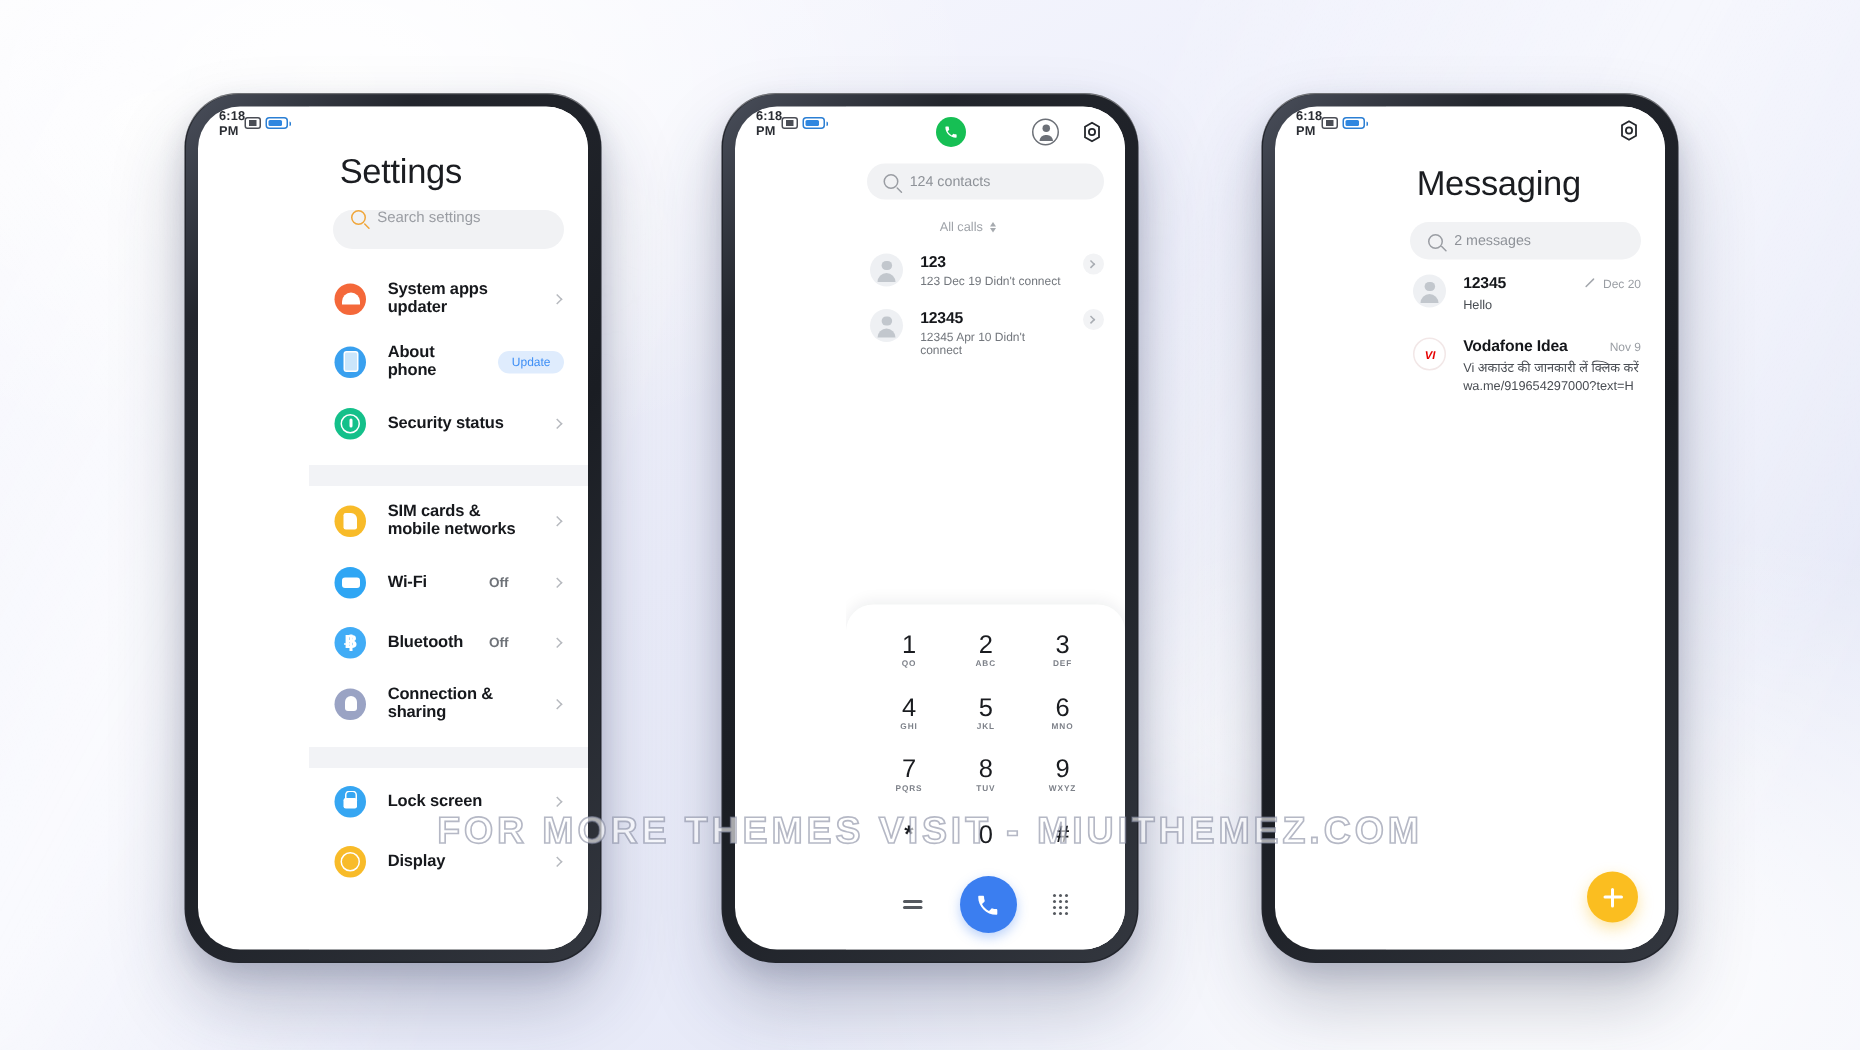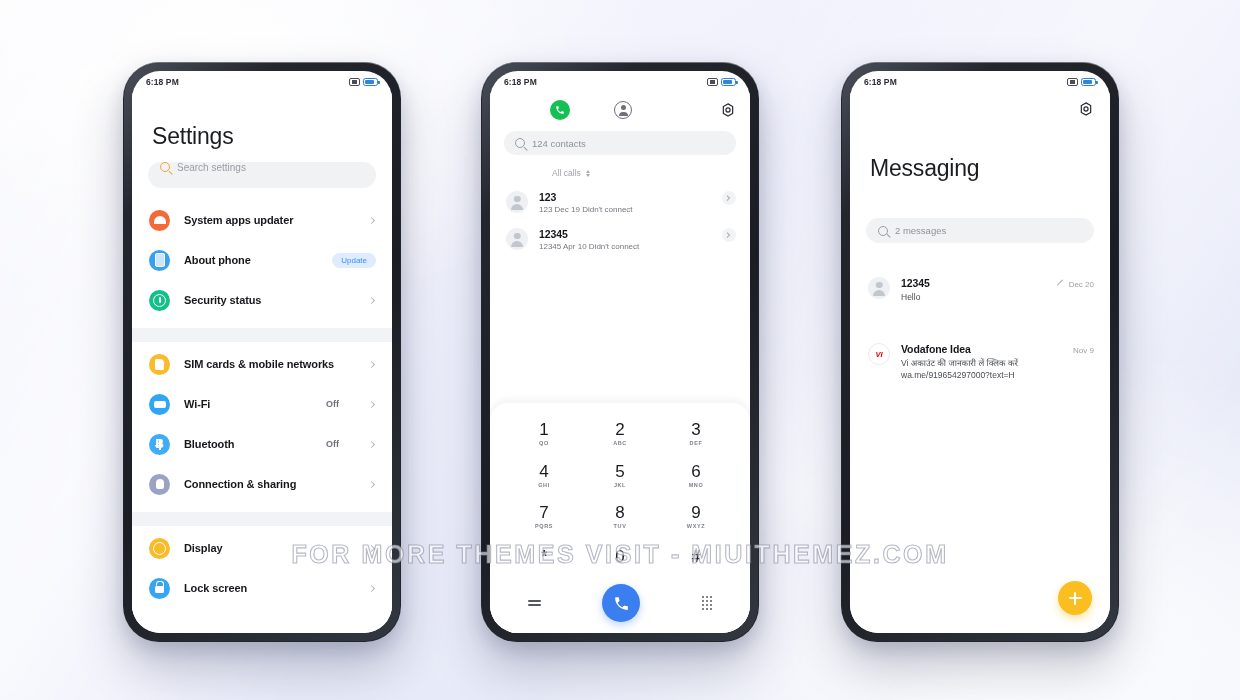--- a/index.html
+++ b/index.html
@@ -60,21 +60,21 @@
   }
   .screen {
     position: relative;
     z-index: 1;
     width: 100%;
     height: 100%;
     border-radius: 28px;
     background: #ffffff;
     overflow: hidden;
     display: flex;
-    flex-direction: column;
+    flex-direction: row;
   }
 
   #phone-settings  { left: 123px; top: 62px; }
   #phone-dialer    { left: 481px; top: 62px; }
   #phone-messaging { left: 841px; top: 62px; }
 
   
   .statusbar {
     height: 22px;
     flex: 0 0 22px;
@@ -499,21 +499,21 @@
   }
   .dots {
     display: grid;
     grid-template-columns: repeat(3, 2.2px);
     grid-template-rows: repeat(4, 2.2px);
     gap: 1.8px;
   }
   .dots i { display: block; width: 2.2px; height: 2.2px; background: #55595f; border-radius: 50%; }
 
   
-  .msg-wrap { height: 100%; background: #fff; display: flex; flex-direction: column; gap: 24px; }
+  .msg-wrap { height: 100%; background: #fff; display: flex; flex-direction: column; }
   .msg-top { height: 32px; display: flex; align-items: center; justify-content: flex-end; padding: 0 16px; }
   .msg-title {
     font-size: 23px;
     color: #1b1d21;
     font-weight: 400;
     padding: 6px 0 10px 20px;
     letter-spacing: -.2px;
   }
   .msg-search {
     margin: 2px 16px 0 16px;
@@ -675,27 +675,27 @@
               <span class="sicon sic-conn"></span>
               <span class="label">Connection &amp; sharing</span>
               <span class="chev"></span>
             </div>
           </div>
 
           <div class="set-gap"></div>
 
           <div class="set-card">
             <div class="set-row">
+              <span class="sicon sic-lock"></span>
+              <span class="label">Lock screen</span>
+              <span class="chev"></span>
+            </div>
+            <div class="set-row">
               <span class="sicon sic-display"></span>
               <span class="label">Display</span>
-              <span class="chev"></span>
-            </div>
-            <div class="set-row">
-              <span class="sicon sic-lock"></span>
-              <span class="label">Lock screen</span>
               <span class="chev"></span>
             </div>
           </div>
 
         </div>
       </div>
     </div>
   </div>
 
   <div class="phone" id="phone-dialer">

